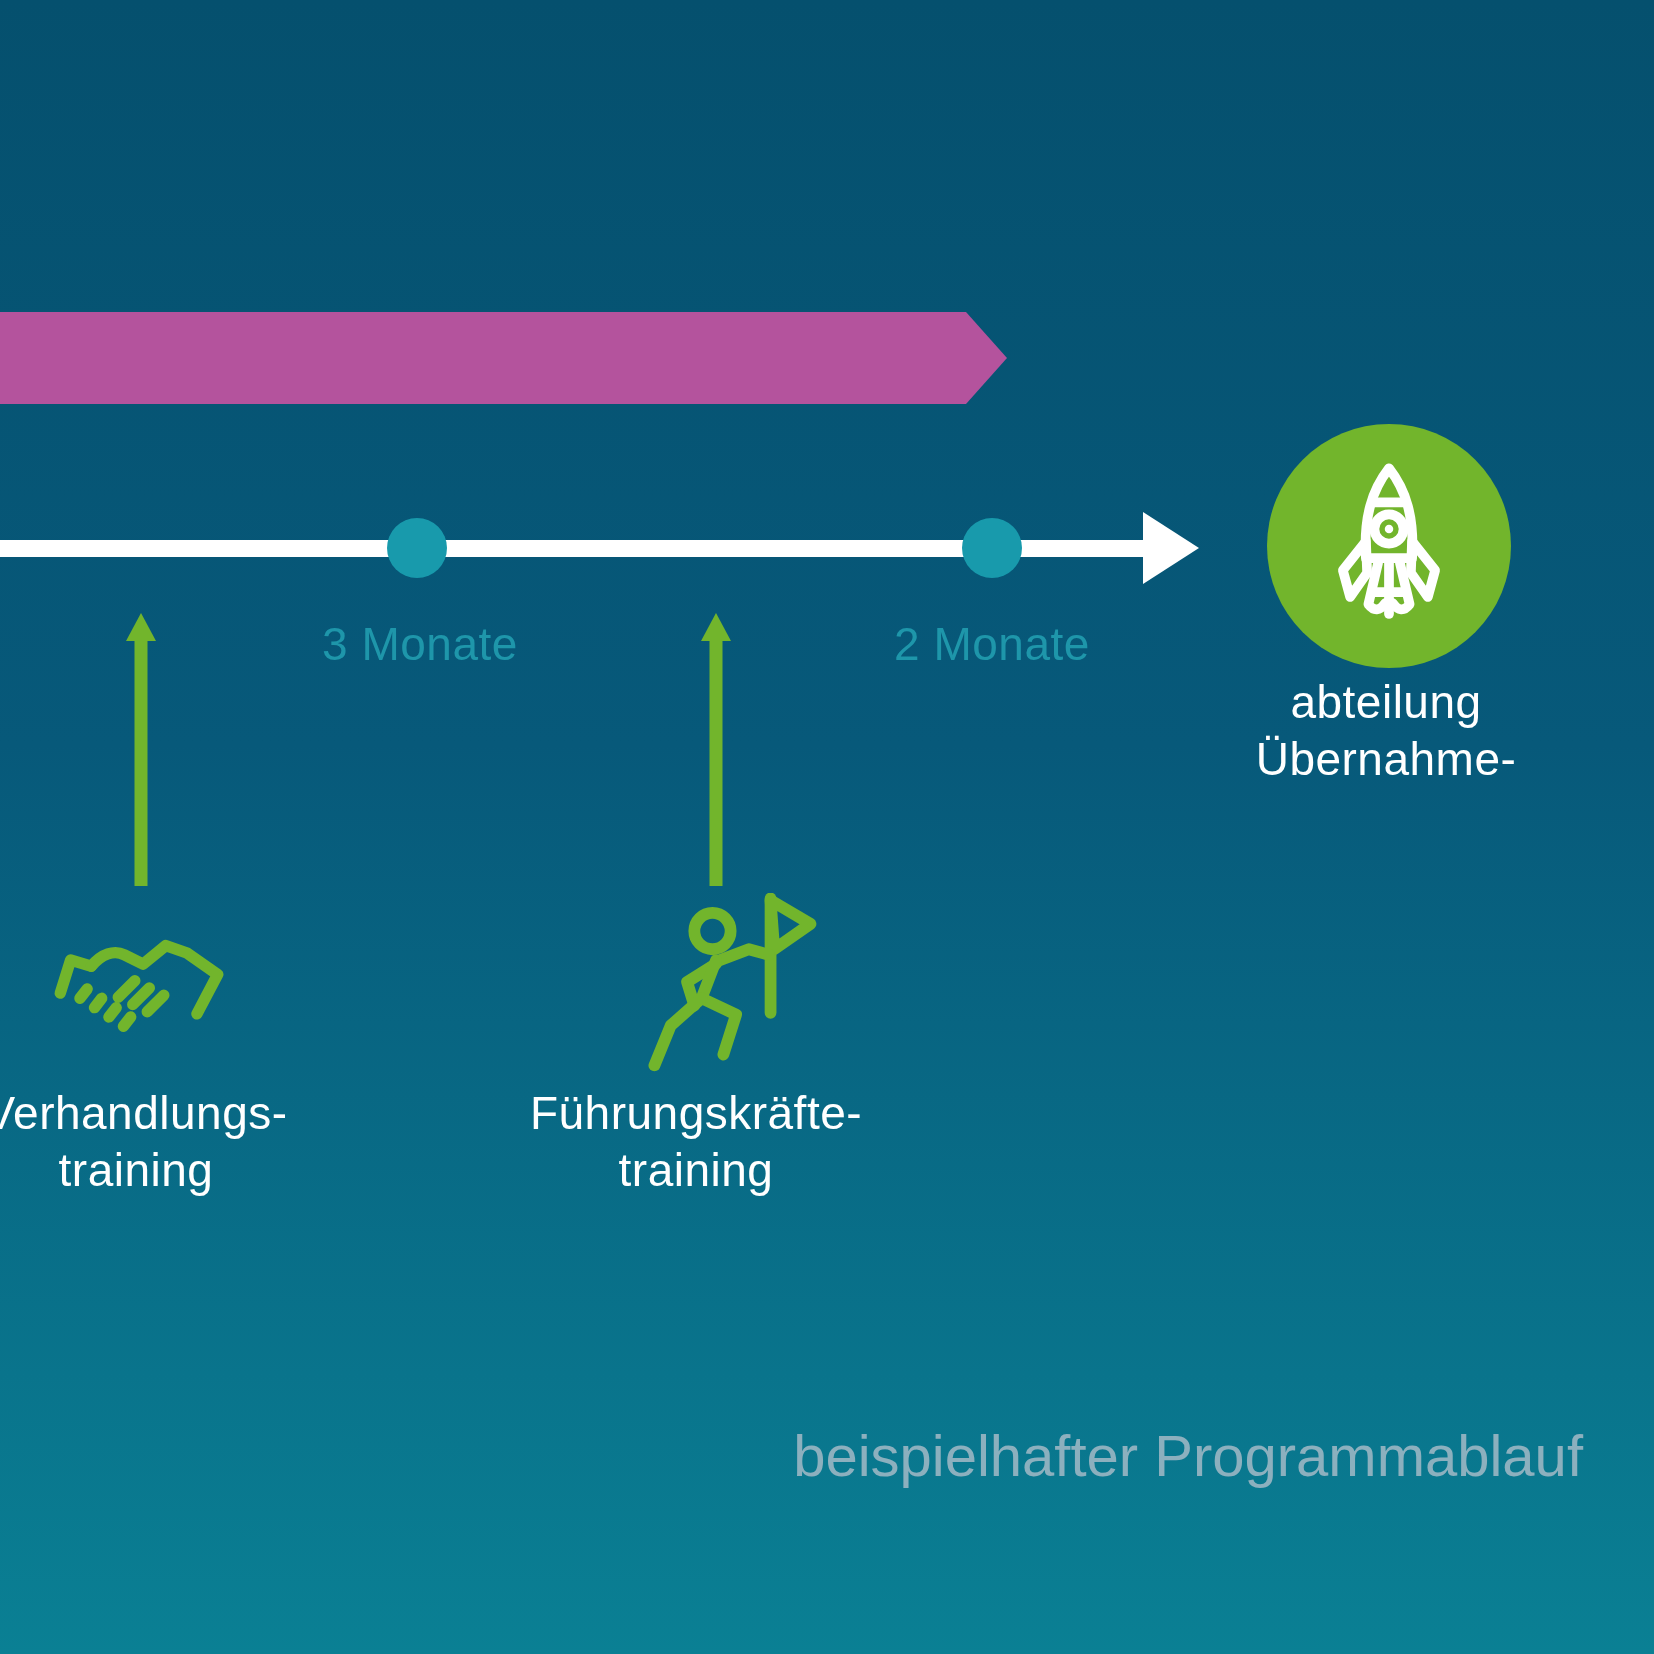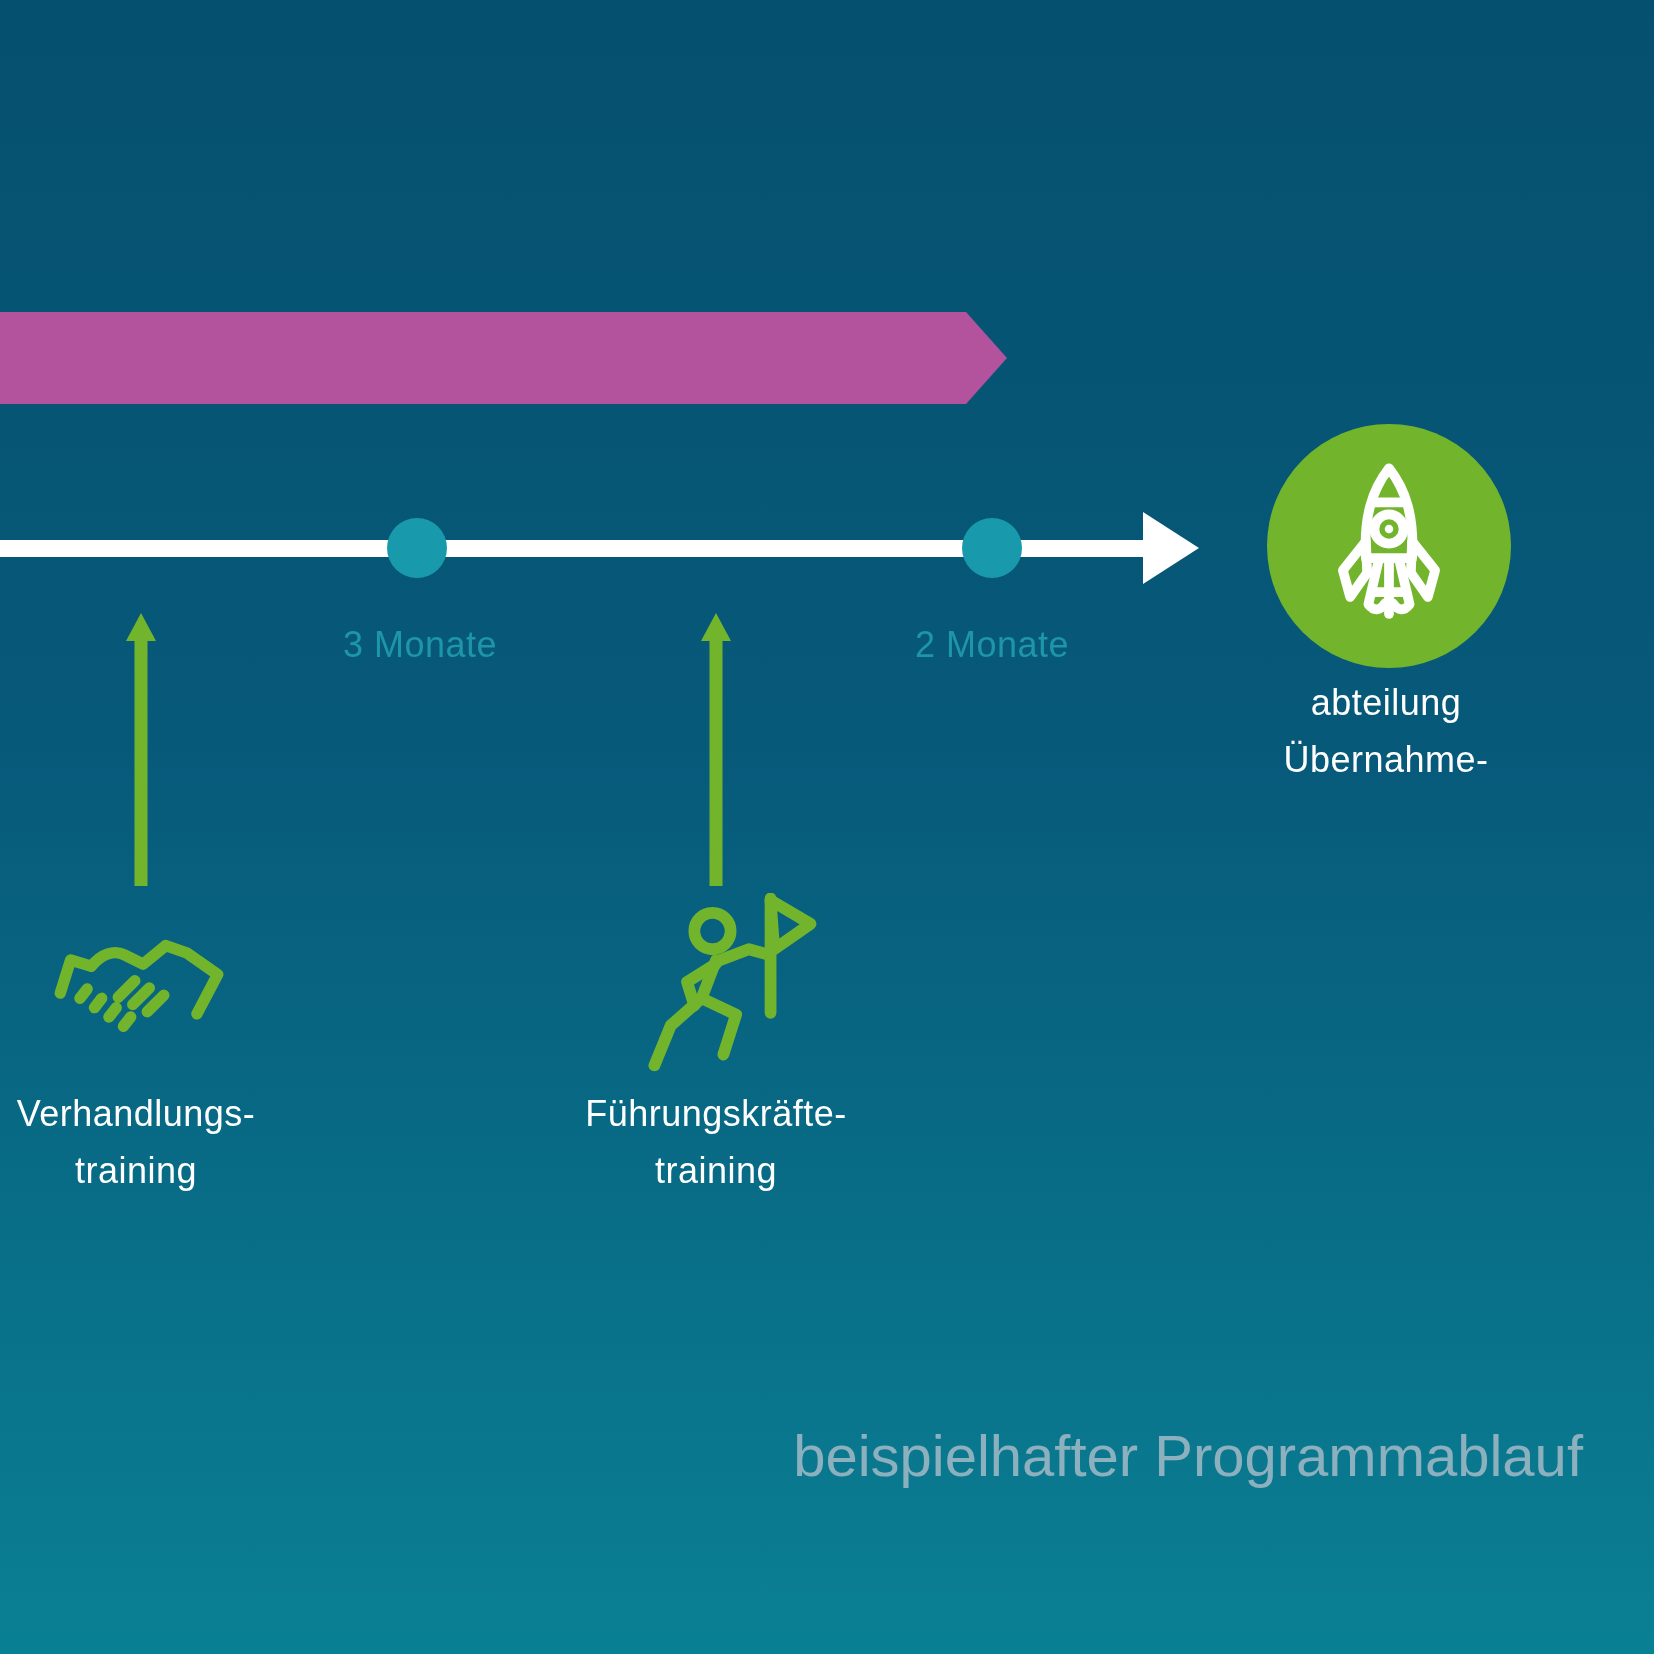--- a/index.html
+++ b/index.html
@@ -15,21 +15,21 @@
 
   .shape-layer {
     position: absolute;
     left: 0; top: 0;
     width: 1654px; height: 1654px;
   }
 
   .label {
     position: absolute;
     text-align: center;
-    font-size: 36px;
+    font-size: 46px;
     line-height: 57px;
     color: #ffffff;
     letter-spacing: 0.5px;
   }
   .label .duration { color: #1e96aa; display: block; }
   .label .title-line { color: #ffffff; display: block; }
 
   .endpoint-circle {
     position: absolute;
     left: 1267px; top: 424px;
@@ -128,20 +128,20 @@
     <line x1="74" y1="3" x2="74" y2="66"></line>
     <path d="M74,4 L96,17 L76,31 Z"></path>
     <circle cx="42" cy="21" r="10"></circle>
     <path d="M46,37 L62,31 L73,34"></path>
     <path d="M44,39 L28,49 L32,62"></path>
     <path d="M44,37 L36,58"></path>
     <path d="M36,58 L55,67 L48,89"></path>
     <path d="M36,58 L19,73 L10,95"></path>
   </svg>
 
-  <div class="label" style="left:416px; top:1085px; width:600px;">
+  <div class="label" style="left:396px; top:1085px; width:600px;">
     <span class="title-line">Führungskräfte-</span>
     <span class="title-line">training</span>
   </div>
 
   <div class="footer-caption">beispielhafter Programmablauf</div>
 
 </div>
 
 </body></html>

